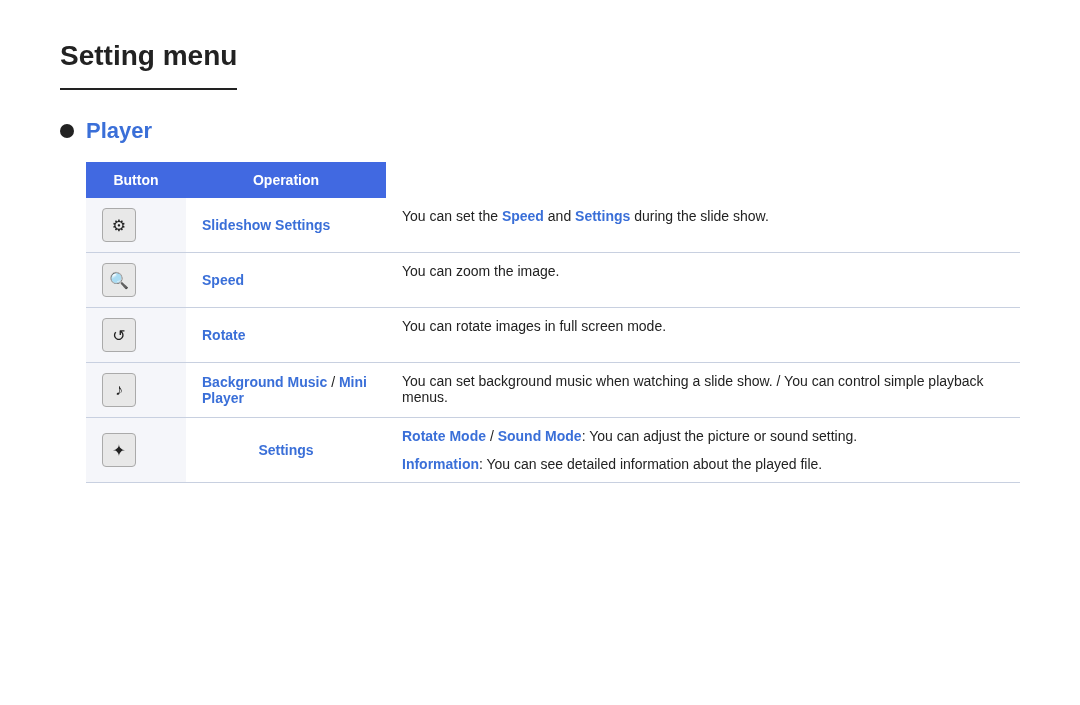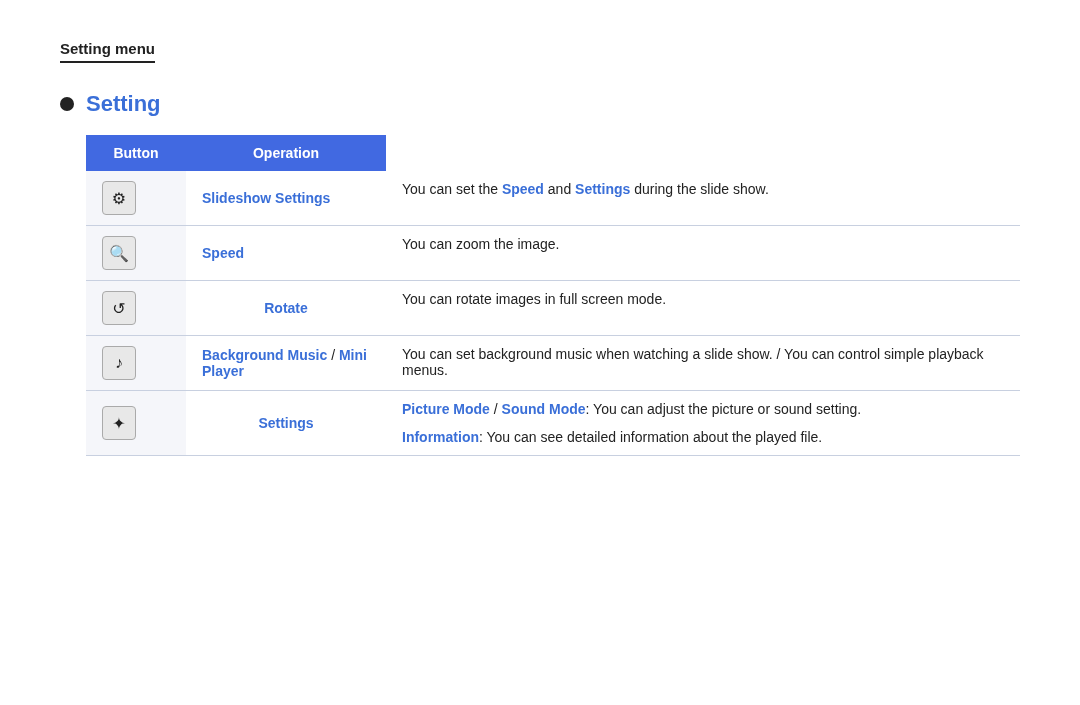--- a/index.html
+++ b/index.html
@@ -10,25 +10,25 @@
 
     body {
       background: #ffffff;
       font-family: Arial, sans-serif;
       font-size: 14px;
       color: #222;
       padding: 40px 60px;
     }
 
     .page-title {
-      font-size: 15px;
+      font-size: 28px;
       font-weight: bold;
       border-bottom: 2px solid #222;
       display: inline-block;
-      padding-bottom: 4px;
+      padding-bottom: 16px;
       margin-bottom: 28px;
     }
 
     .section-header {
       display: flex;
       align-items: center;
       margin-bottom: 18px;
     }
 
     .bullet {
@@ -108,21 +108,21 @@
   </style>
 </head>
 <body>
 
 
 
 <h1 class="page-title">Setting menu</h1>
 
 <div class="section-header">
   <div class="bullet"></div>
-  <span class="section-title">Setting</span>
+  <span class="section-title">Player</span>
 </div>
 
 <table>
   <thead>
     <tr>
       <th>Button</th>
       <th>Operation</th>
     </tr>
   </thead>
   <tbody id="table-body">
@@ -141,41 +141,41 @@
         </td>
         <td class="name-col" style="width: 200px;"><span class="link-text">Speed</span></td>
         <td>
           <p><span>You can zoom the image.</span></p>
         </td>
       </tr>
       <tr>
         <td>
           <div class="icon-box">↺</div>
         </td>
-        <td class="name-col" style="width: 200px; text-align: center;"><span class="link-text">Rotate</span></td>
+        <td class="name-col" style="width: 200px;"><span class="link-text">Rotate</span></td>
         <td>
           <p><span>You can rotate images in full screen mode.</span></p>
         </td>
       </tr>
       <tr>
         <td>
           <div class="icon-box">♪</div>
         </td>
         <td class="name-col" style="width: 200px;"><span class="link-text">Background Music</span><span> / </span><span class="link-text">Mini Player</span></td>
         <td>
           <p><span>You can set background music when watching a slide show. / You can control simple playback menus.</span></p>
         </td>
       </tr>
       <tr>
         <td>
           <div class="icon-box">✦</div>
         </td>
         <td class="name-col" style="width: 200px; text-align: center;"><span class="link-text">Settings</span></td>
         <td>
-          <p><span class="link-text">Picture Mode</span><span> / </span><span class="link-text">Sound Mode</span><span>: You can adjust the picture or sound setting.</span></p>
+          <p><span class="link-text">Rotate Mode</span><span> / </span><span class="link-text">Sound Mode</span><span>: You can adjust the picture or sound setting.</span></p>
           <p style="margin-top: 12px;"><span class="link-text">Information</span><span>: You can see detailed information about the played file.</span></p>
         </td>
       </tr>
     </tbody>
 </table>
 
 
 
 
 </body></html>

